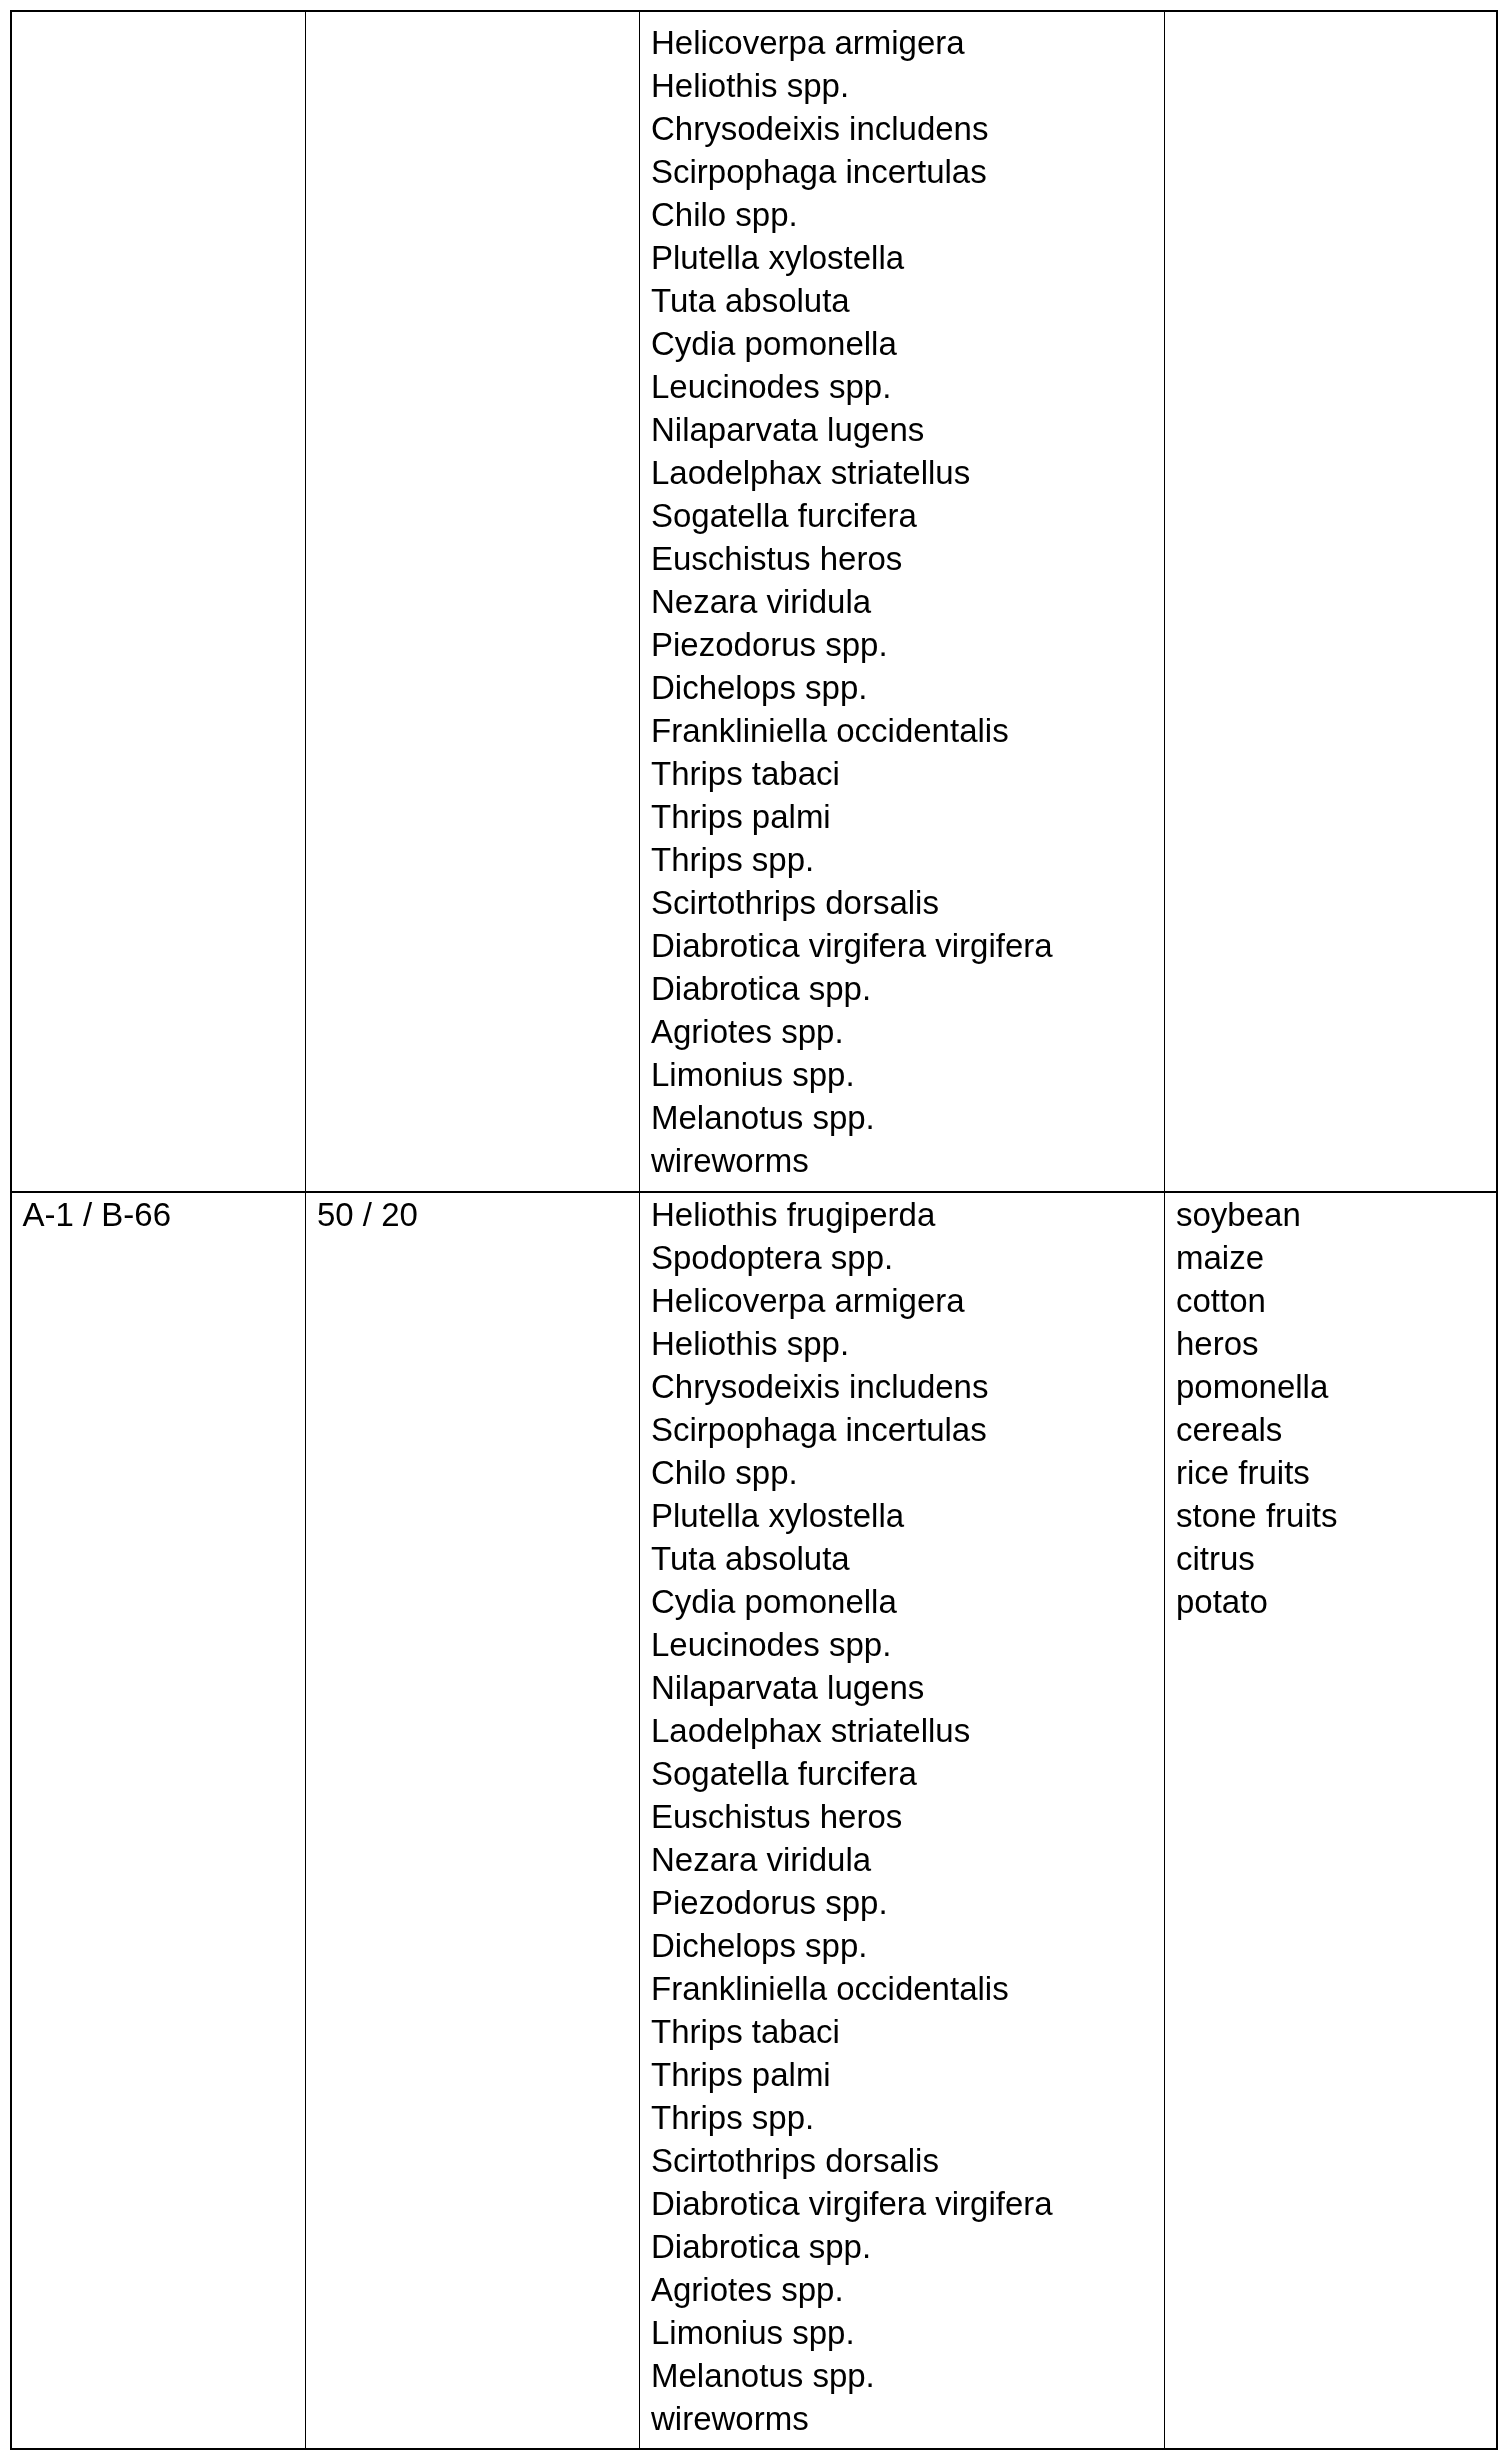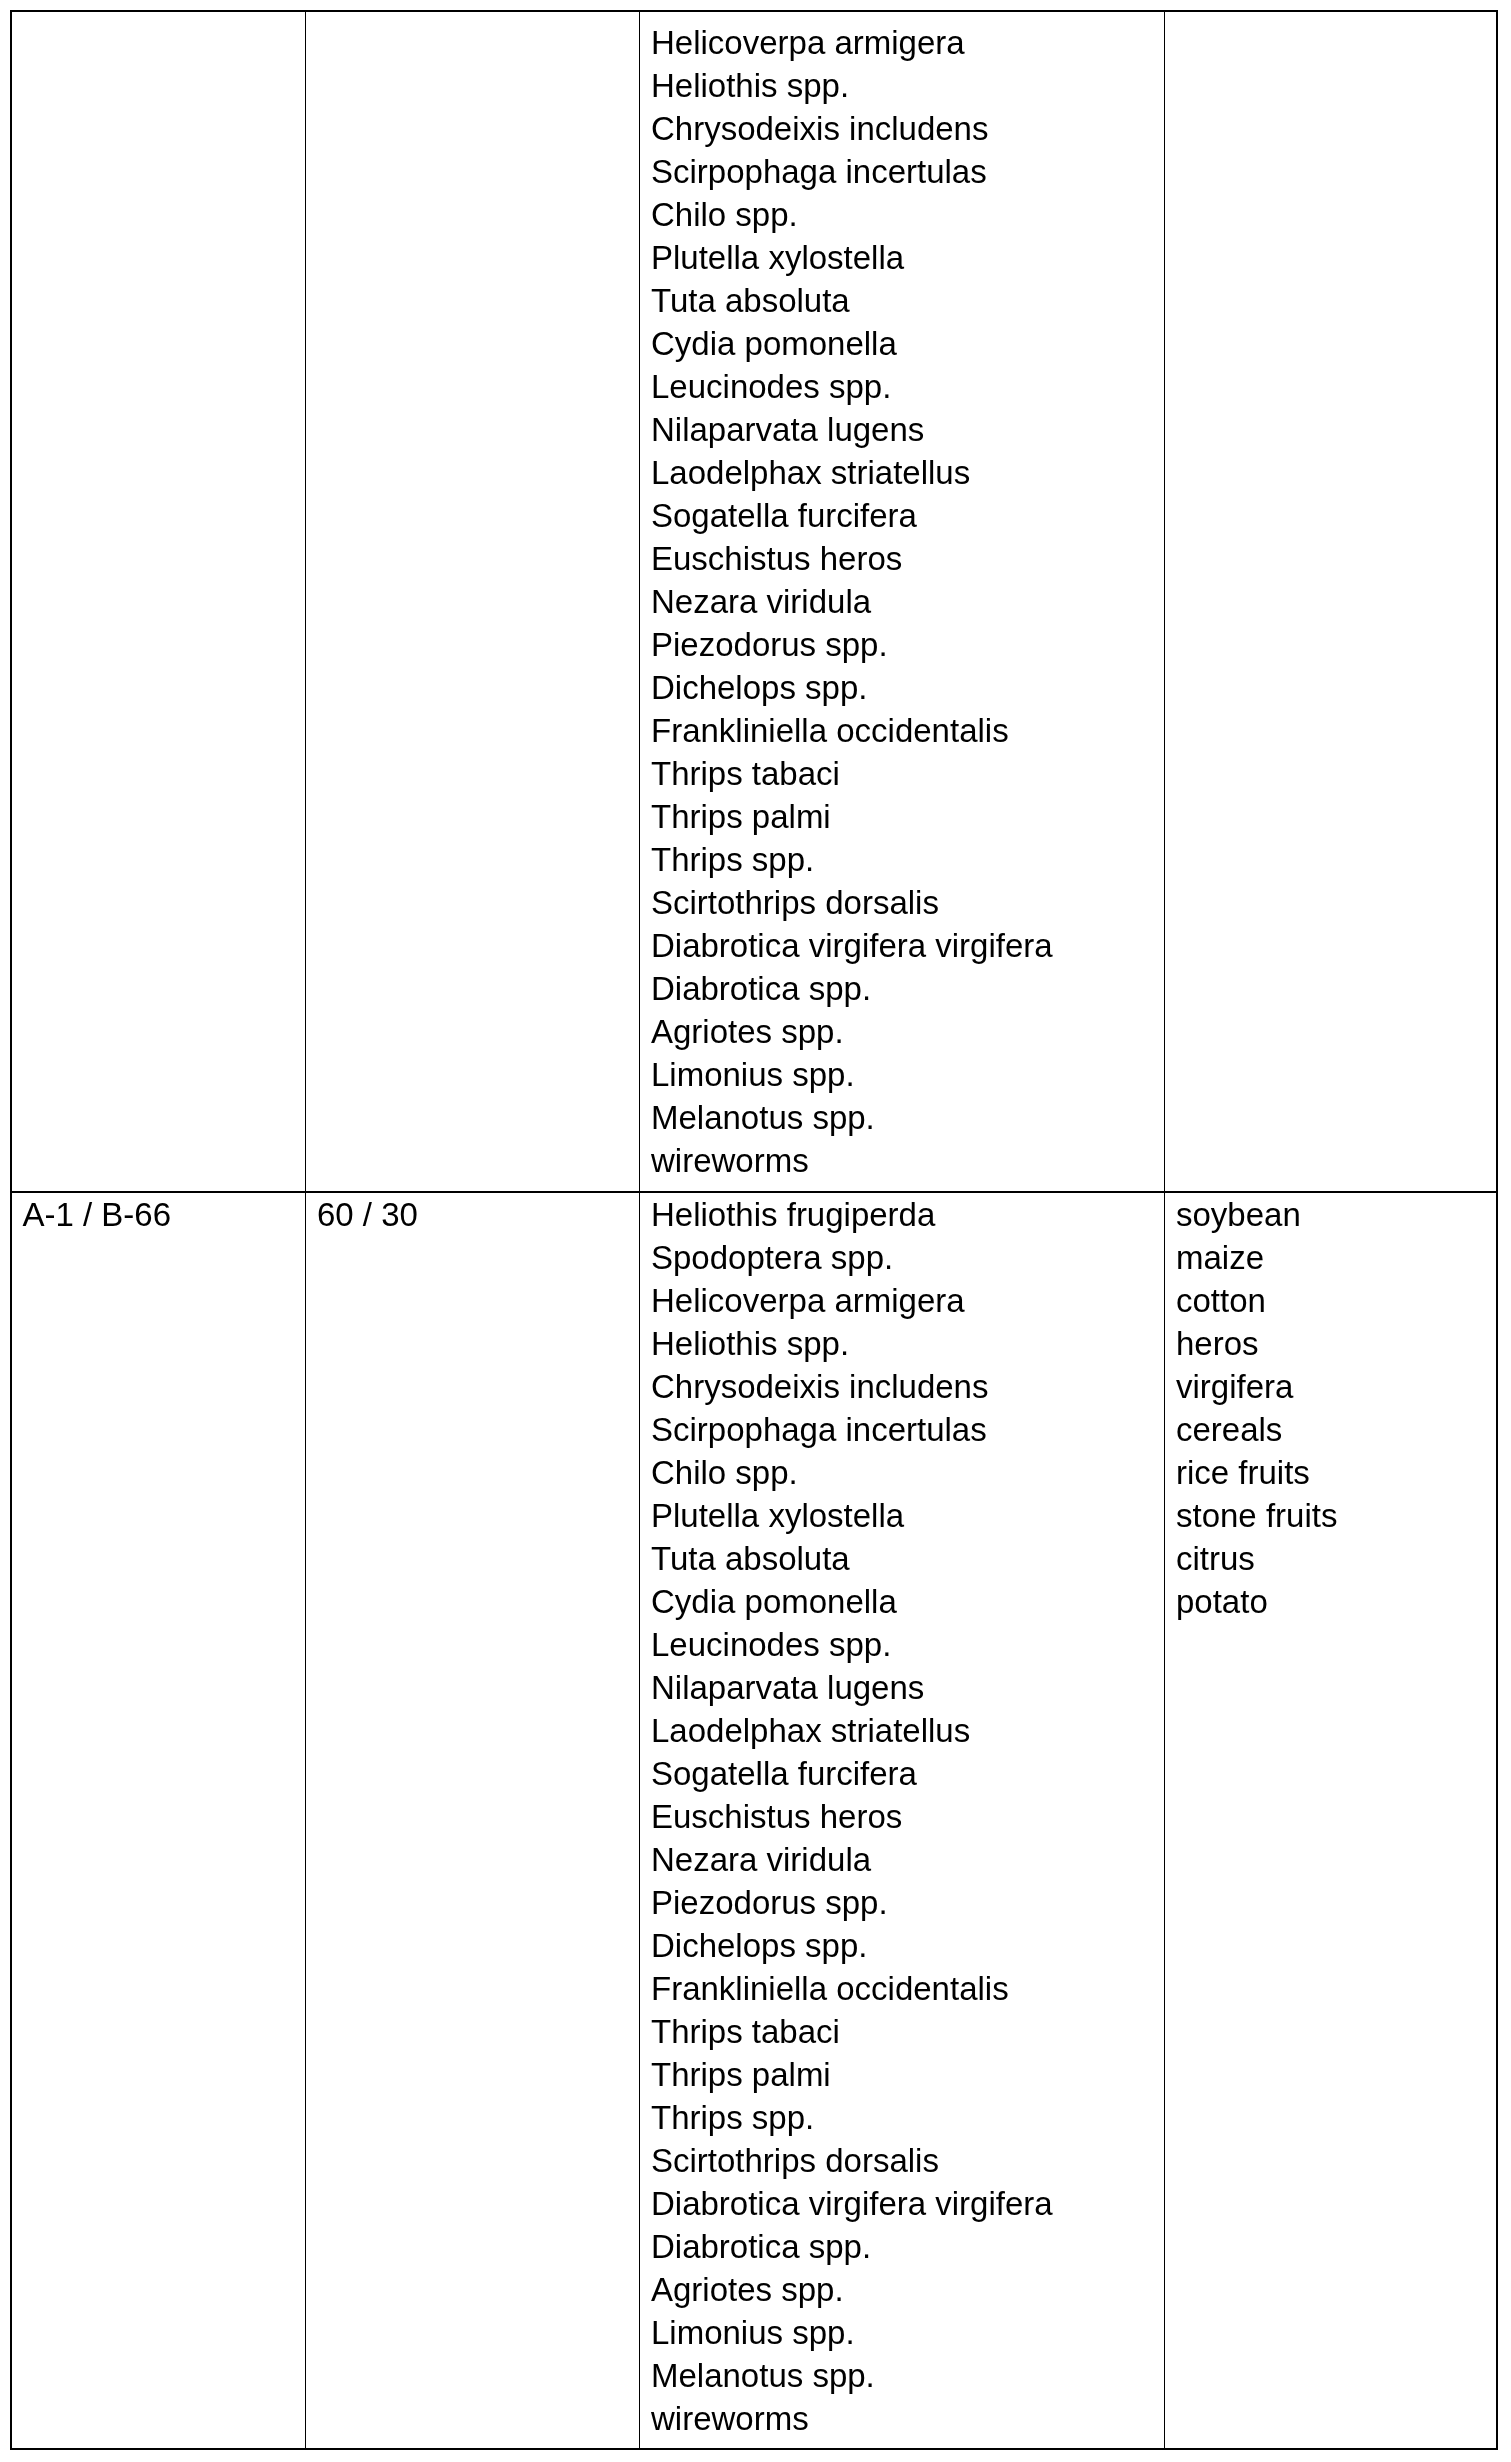--- a/index.html
+++ b/index.html
@@ -93,21 +93,21 @@
           <span class="line">Melanotus spp.</span>
           <span class="line">wireworms</span>
         </td>
       <td></td>
     </tr>
     <tr class="row-2">
       <td>
           <span class="line">A-1 / B-66</span>
         </td>
       <td>
-          <span class="line">60 / 30</span>
+          <span class="line">50 / 20</span>
         </td>
       <td>
           <span class="line">Heliothis frugiperda</span>
           <span class="line">Spodoptera spp.</span>
           <span class="line">Helicoverpa armigera</span>
           <span class="line">Heliothis spp.</span>
           <span class="line">Chrysodeixis includens</span>
           <span class="line">Scirpophaga incertulas</span>
           <span class="line">Chilo spp.</span>
           <span class="line">Plutella xylostella</span>
@@ -131,21 +131,21 @@
           <span class="line">Agriotes spp.</span>
           <span class="line">Limonius spp.</span>
           <span class="line">Melanotus spp.</span>
           <span class="line">wireworms</span>
         </td>
       <td>
           <span class="line">soybean</span>
           <span class="line">maize</span>
           <span class="line">cotton</span>
           <span class="line">heros</span>
-          <span class="line">virgifera</span>
+          <span class="line">pomonella</span>
           <span class="line">cereals</span>
           <span class="line">rice fruits</span>
           <span class="line">stone fruits</span>
           <span class="line">citrus</span>
           <span class="line">potato</span>
         </td>
     </tr>
   </tbody>
 </table>
 

